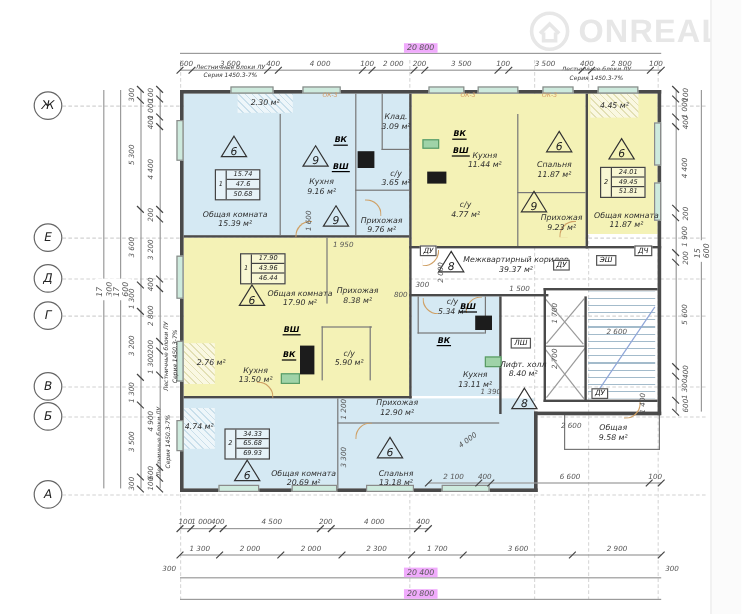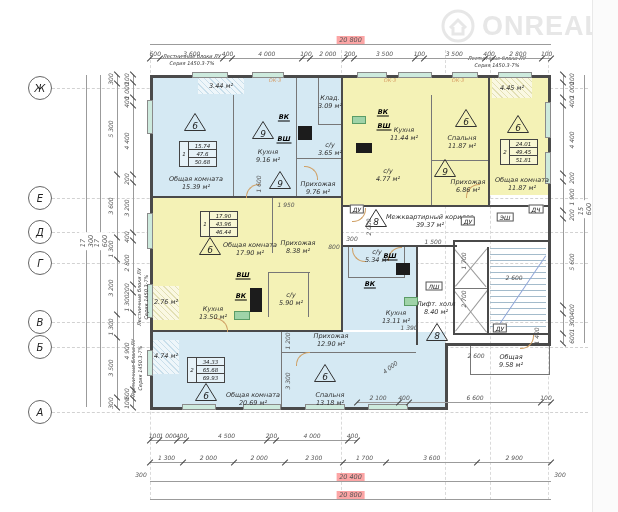--- a/index.html
+++ b/index.html
@@ -64,21 +64,21 @@
   .dim-h .dim-seg b{bottom:1px;left:50%;transform:translateX(-50%);}
   .dim-v .dim-seg b{top:50%;left:-2px;transform:translate(-50%,-50%) rotate(-90deg);}
   .dim-v.rside .dim-seg b{left:auto;right:-8px;transform:translate(50%,-50%) rotate(-90deg);}
   .dim-seg i{position:absolute;width:8px;height:1px;background:#444;}
   .dim-h .dim-seg i{left:-4px;bottom:-1px;transform:rotate(-45deg);}
   .dim-v .dim-seg i{top:-1px;right:-4px;transform:rotate(45deg);}
   .dim-h::after{content:"";position:absolute;right:-4px;bottom:0;width:8px;height:1px;background:#444;transform:rotate(-45deg);}
   .dim-v::after{content:"";position:absolute;bottom:-1px;right:-3px;width:8px;height:1px;background:#444;transform:rotate(45deg);}
   .htotal{position:absolute;height:0;border-top:1px solid #9b9b9b;}
   .htotal b{position:absolute;left:50%;top:-9px;transform:translateX(-50%);
-    font:italic 6.5px "DejaVu Sans",sans-serif;font-weight:normal;color:#555;background:#fca5a5;padding:0 3px;}
+    font:italic 6.5px "DejaVu Sans",sans-serif;font-weight:normal;color:#555;background:#f0abfc;padding:0 3px;}
   .vtotal{position:absolute;width:0;border-left:1px solid #9b9b9b;}
   .vtotal b{position:absolute;top:50%;left:0;transform:translate(-50%,-50%) rotate(-90deg);
     font:italic 6.5px "DejaVu Sans",sans-serif;font-weight:normal;color:#555;background:#fff;padding:0 3px;}
   .idim{position:absolute;transform:translate(-50%,-50%);font:italic 6px "DejaVu Sans",sans-serif;
     color:#555;white-space:nowrap;}
   .idim.v{transform:translate(-50%,-50%) rotate(-90deg);}
   .idim.diag{transform:translate(-50%,-50%) rotate(-37deg);}
   .gutter{position:absolute;left:592px;top:0;width:26px;height:512px;background:#fbfbfb;border-left:1px solid #e9e9e9;}
 </style>
 </head>
@@ -235,33 +235,33 @@
     </div>
   <div class="rlabel" style="left:330px;top:149px">
       <span>с/у</span>
       <span>3.65 м²</span>
     </div>
   <div class="rlabel" style="left:330px;top:102px">
       <span>Клад.</span>
       <span>3.09 м²</span>
     </div>
   <div class="rlabel" style="left:221px;top:86px">
-      <span>3.44 м²</span>
+      <span>2.30 м²</span>
     </div>
   <div class="rlabel" style="left:404px;top:134px">
       <span>Кухня</span>
       <span>11.44 м²</span>
     </div>
   <div class="rlabel" style="left:462px;top:142px">
       <span>Спальня</span>
       <span>11.87 м²</span>
     </div>
   <div class="rlabel" style="left:468px;top:186px">
       <span>Прихожая</span>
-      <span>6.86 м²</span>
+      <span>9.23 м²</span>
     </div>
   <div class="rlabel" style="left:388px;top:175px">
       <span>с/у</span>
       <span>4.77 м²</span>
     </div>
   <div class="rlabel" style="left:522px;top:184px">
       <span>Общая комната</span>
       <span>11.87 м²</span>
     </div>
   <div class="rlabel" style="left:512px;top:88px">
@@ -276,21 +276,21 @@
       <span>8.38 м²</span>
     </div>
   <div class="rlabel" style="left:213px;top:313px">
       <span>Кухня</span>
       <span>13.50 м²</span>
     </div>
   <div class="rlabel" style="left:291px;top:299px">
       <span>с/у</span>
       <span>5.90 м²</span>
     </div>
-  <div class="rlabel" style="left:166px;top:302px">
+  <div class="rlabel" style="left:176px;top:302px">
       <span>2.76 м²</span>
     </div>
   <div class="rlabel" style="left:430px;top:221px">
       <span>Межквартирный коридор</span>
       <span>39.37 м²</span>
     </div>
   <div class="rlabel" style="left:377px;top:256px">
       <span>с/у</span>
       <span>5.34 м²</span>
     </div>

